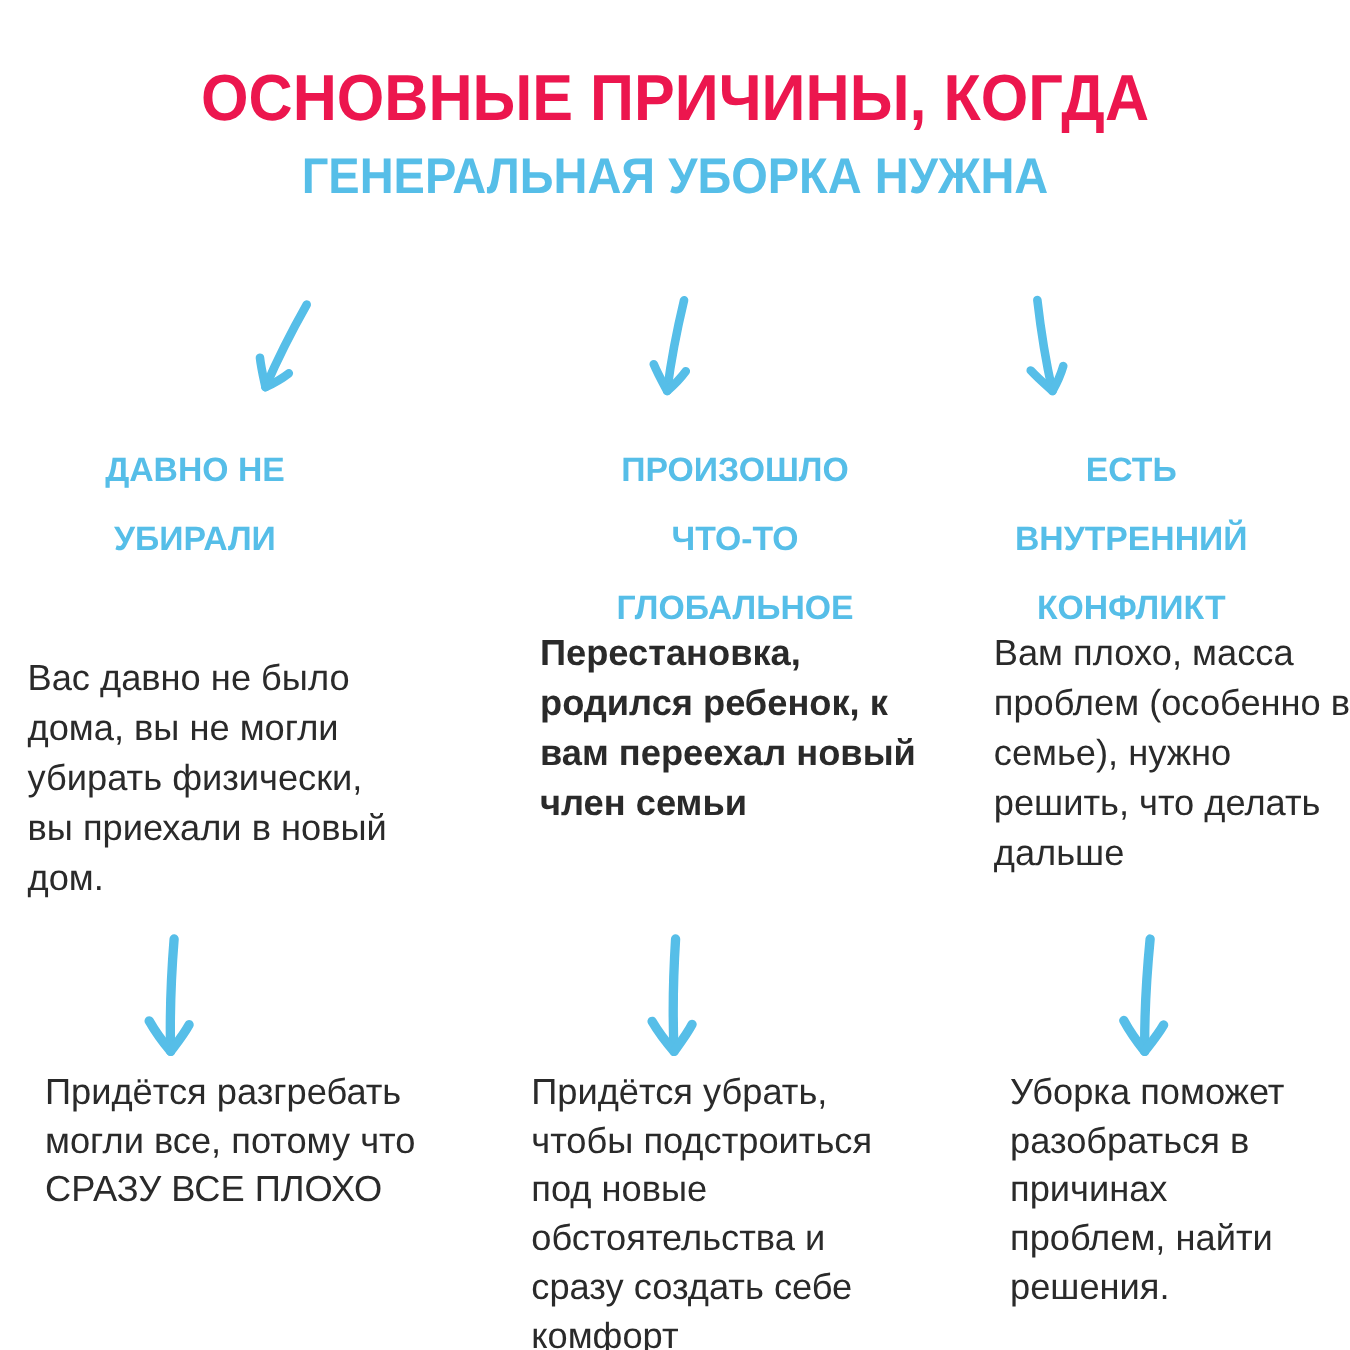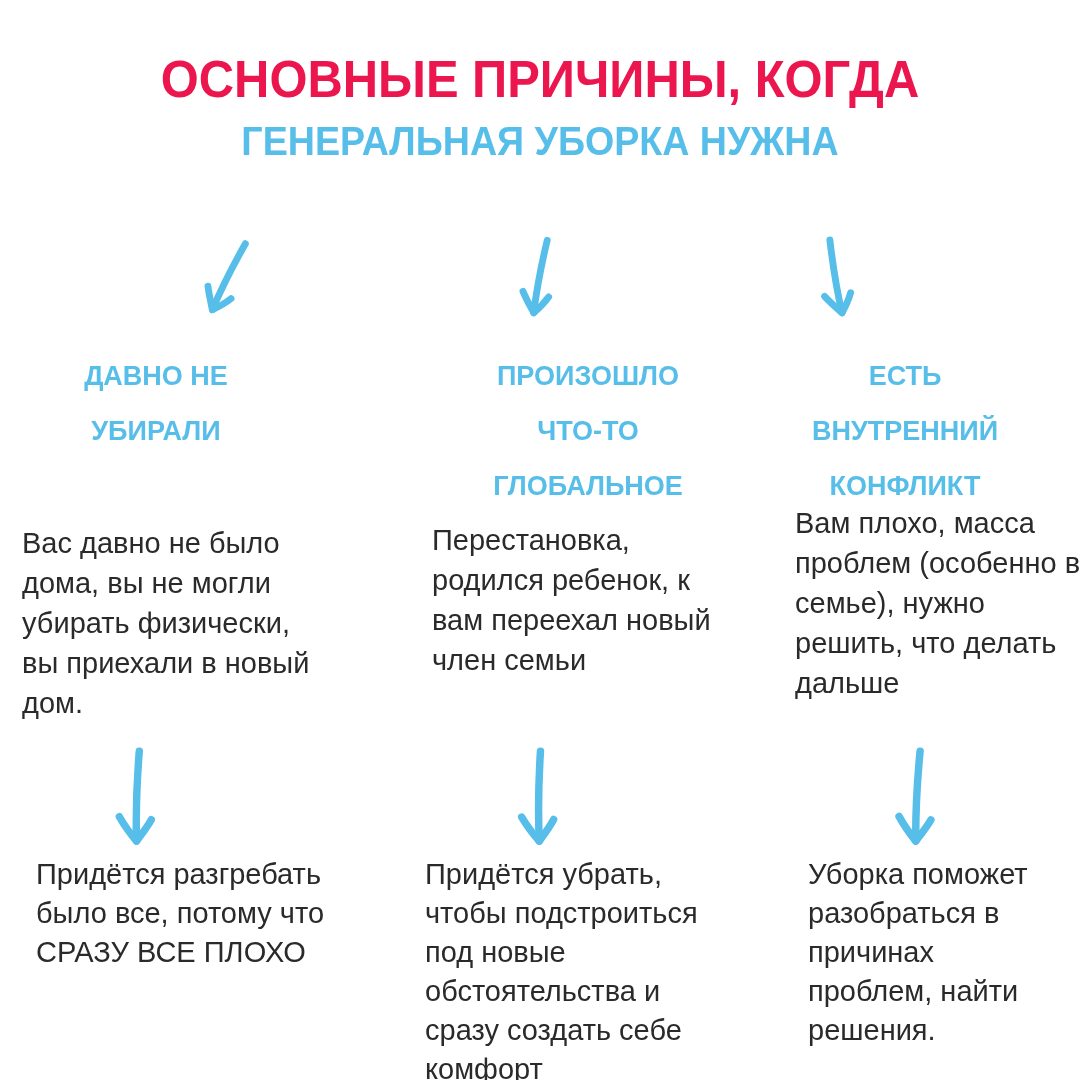--- a/index.html
+++ b/index.html
@@ -51,21 +51,21 @@
   .h1 { left: 0px; }
   .h2 { left: 432px; }
   .h3 { left: 749px; }
 
   .body-text {
     font-size: 29px; line-height: 40px;
     color: var(--text);
     white-space: pre-line;
   }
   .b1 { top: 523px; left: 22px;  width: 350px; }
-  .b2 { top: 520px; left: 432px; width: 320px; }
+  .b2 { top: 503px; left: 432px; width: 320px; font-weight: bold; }
   .b3 { top: 503px; left: 795px; width: 300px; }
 
   .c1 { top: 855px; left: 36px;  width: 350px; line-height: 39px; }
   .c2 { top: 855px; left: 425px; width: 330px; line-height: 39px; }
   .c3 { top: 855px; left: 808px; width: 280px; line-height: 39px; }
 
   .arrow { color: var(--blue); }
   .arrow svg { display: block; }
   .at1 { left: 202px; top: 236px; transform: rotate(20deg); }
   .at2 { left: 514px; top: 236px; transform: rotate(4deg); }
@@ -144,21 +144,21 @@
   </div>
   <div class="abs arrow am3">
     <svg width="56" height="108" viewBox="0 0 60 110" fill="none" stroke="currentColor" stroke-width="8" stroke-linecap="round" stroke-linejoin="round">
       <path d="M34 5 C30 35 27 65 26 100"></path>
       <path d="M9 74 C14 84 20 93 26 101"></path>
       <path d="M43 79 C38 87 31 95 26 101"></path>
     </svg>
   </div>
 
   <div class="abs body-text c1">Придётся разгребать
-было все, потому что
+могли все, потому что
 СРАЗУ ВСЕ ПЛОХО</div>
   <div class="abs body-text c2">Придётся убрать,
 чтобы подстроиться
 под новые
 обстоятельства и
 сразу создать себе
 комфорт</div>
   <div class="abs body-text c3">Уборка поможет
 разобраться в
 причинах

